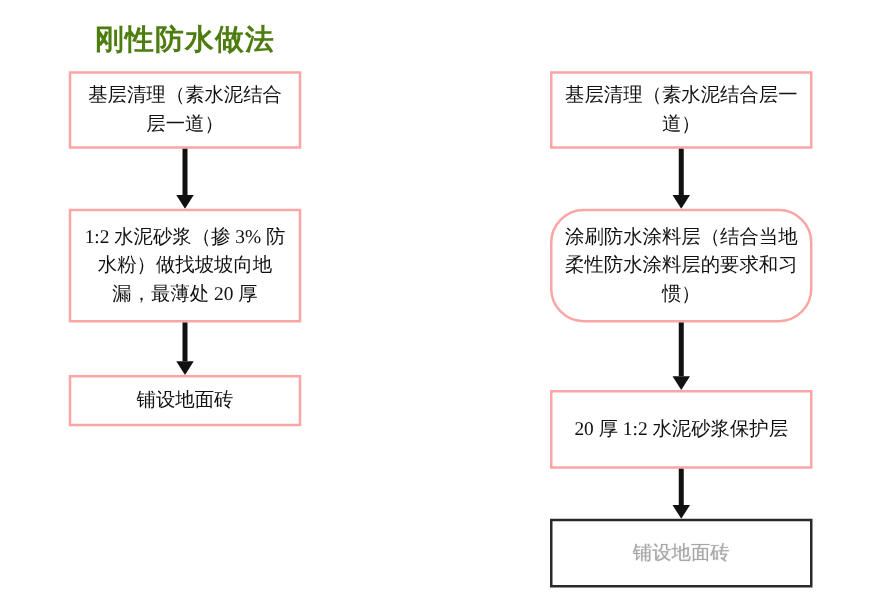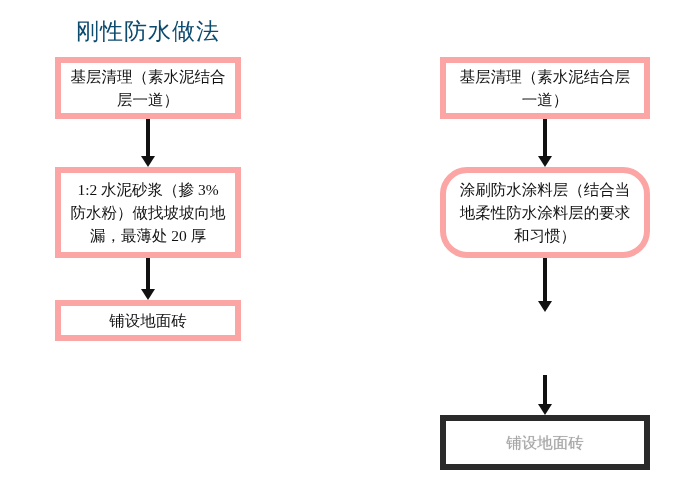--- a/index.html
+++ b/index.html
@@ -12,31 +12,31 @@
     width: 698px;
     height: 477px;
     background: #ffffff;
     overflow: hidden;
     font-family: "Liberation Serif", "DejaVu Serif", serif;
   }
   .column-title {
     position: absolute;
     text-align: center;
     font-size: 23px;
-    font-weight: 400;
-    color: #0c4a6e;
+    font-weight: 700;
+    color: #4d7c0f;
     letter-spacing: 1px;
     line-height: 1;
     white-space: nowrap;
     font-family: "Liberation Serif", "DejaVu Serif", serif;
   }
   .node {
     position: absolute;
     box-sizing: border-box;
-    border: 6px solid #fca5a5;
+    border: 2px solid #fca5a5;
     background: #ffffff;
     display: flex;
     align-items: center;
     justify-content: center;
     text-align: center;
     color: #111111;
     font-size: 15.5px;
     line-height: 1.5;
     padding: 2px 8px;
     font-family: "Liberation Serif", "DejaVu Serif", serif;
@@ -117,20 +117,23 @@
 
   <div class="node" style="left:440px; top:167px; width:210px; height:91px;border-radius:27px;">
     <span class="node-text">涂刷防水涂料层（结合当地柔性防水涂料层的要求和习惯）</span>
   </div>
 
   <div class="connector" style="left:545px; top:258px;">
     <div class="shaft" style="height:43px;"></div>
     <div class="head" style="top:43px;"></div>
   </div>
 
+  <div class="node" style="left:440px; top:312px; width:210px; height:63px;">
+    <span class="node-text">20 厚 1:2 水泥砂浆保护层</span>
+  </div>
 
   <div class="connector" style="left:545px; top:375px;">
     <div class="shaft" style="height:29px;"></div>
     <div class="head" style="top:29px;"></div>
   </div>
 
   <div class="node faded" style="left:440px; top:415px; width:210px; height:55px;">
     <span class="node-text">铺设地面砖</span>
   </div>
 

